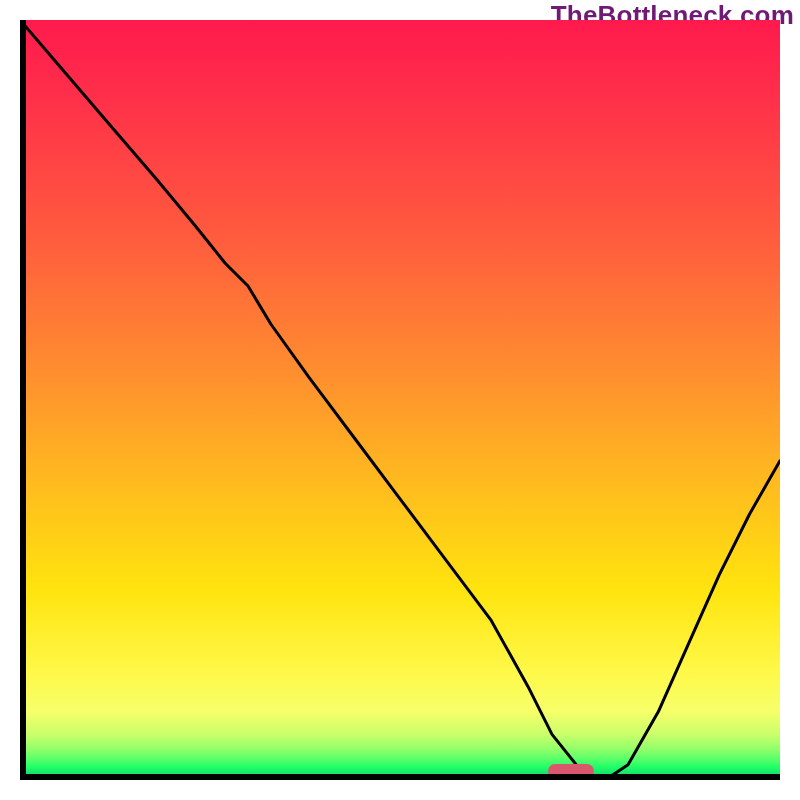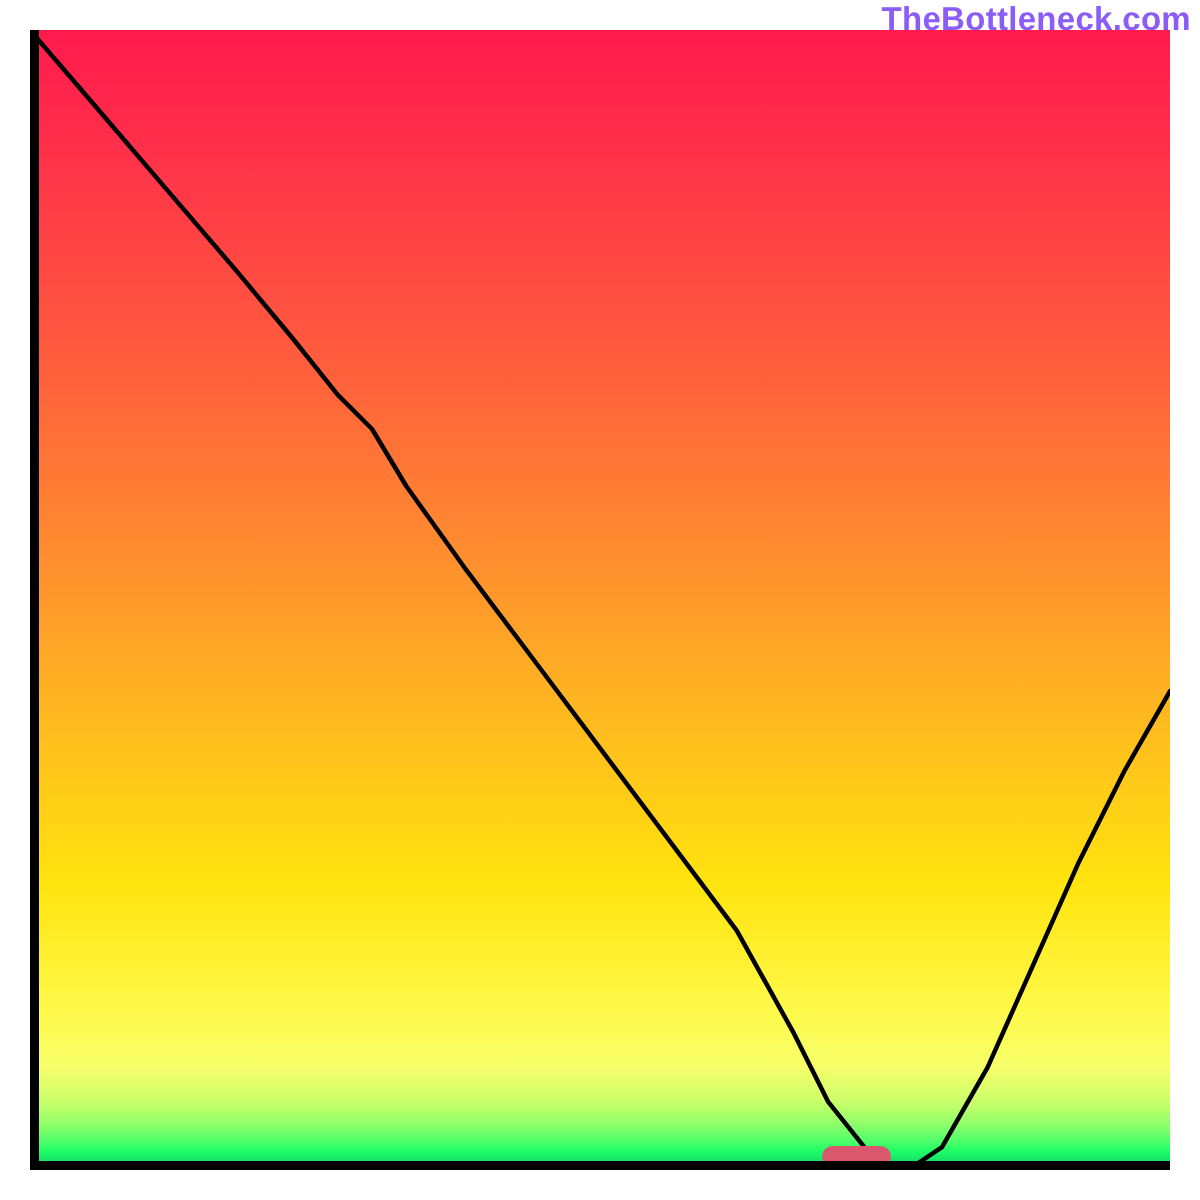--- a/index.html
+++ b/index.html
@@ -66,23 +66,23 @@
     background: #d9586e;
     border-radius: 999px;
     transform: translate(-50%, -50%);
     
   }
   .watermark {
     position: absolute;
     top: 0;
     right: 6px;
     font-family: Arial, Helvetica, sans-serif;
-    font-size: 22px;
+    font-size: 26px;
     font-weight: 600;
-    color: #8b5cf6;
+    color: #701a75;
     letter-spacing: 0.2px;
   }
 </style>
 </head>
 <body>
 
 <div class="watermark" data-bind="watermark">TheBottleneck.com</div>
 
 <div class="chart-frame">
 

